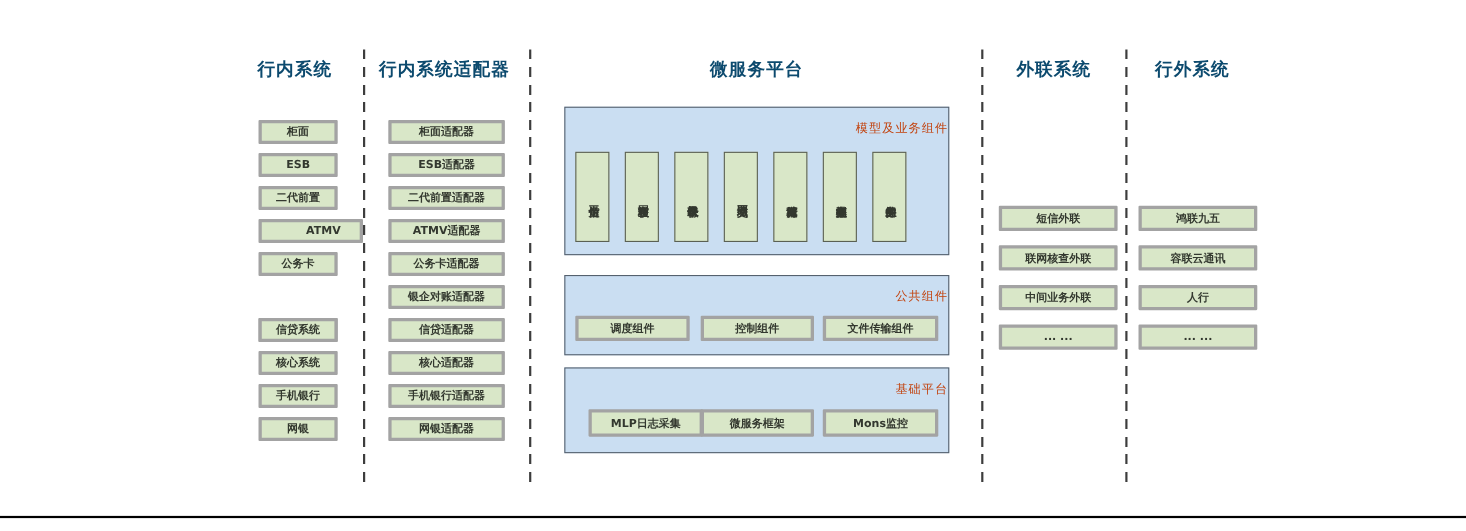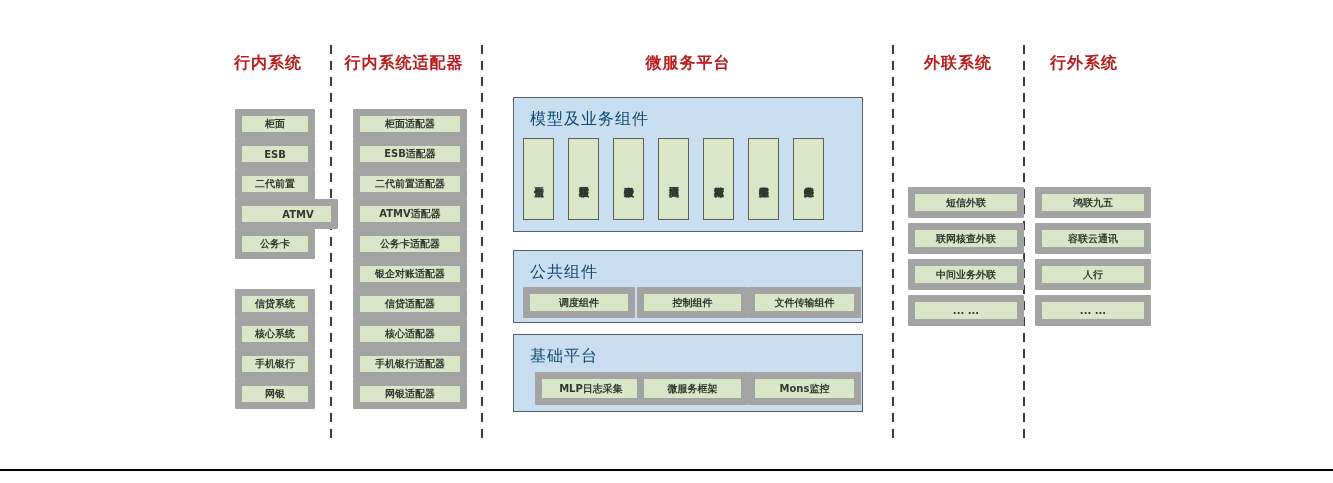--- a/index.html
+++ b/index.html
@@ -1,42 +1,42 @@
 <!DOCTYPE html>
 <html><head>
 <meta charset="utf-8">
 <style>
   html,body{margin:0;padding:0;background:#ffffff;}
   .canvas{
     position:relative;width:1333px;height:483px;background:#ffffff;
     font-family:"DejaVu Sans","Liberation Sans",sans-serif;overflow:hidden;
   }
   .col-title{
-    position:absolute;top:53px;font-size:16px;font-weight:bold;color:#b91c1c;
+    position:absolute;top:53px;font-size:16px;font-weight:bold;color:#0c4a6e;
     text-align:center;letter-spacing:1px;white-space:nowrap;
   }
   .vsep{
     position:absolute;top:45px;height:397px;width:2px;
     background:repeating-linear-gradient(to bottom,#3d3d3d 0 9px,transparent 9px 16px);
   }
   .node{
-    position:absolute;height:16px;background:#d9e7c8;border:7px solid #a3a3a3;
+    position:absolute;height:16px;background:#d9e7c8;border:3px solid #a3a3a3;
     display:flex;align-items:center;justify-content:center;
     font-size:10px;font-weight:bold;color:#33382f;border-radius:1px;white-space:nowrap;
   }
   .c1{left:235px;width:66px;}
   .c2{left:353px;width:100px;}
   .c4{left:908px;width:102px;height:17px;}
   .c5{left:1035px;width:102px;height:17px;}
   .group{
     position:absolute;left:513px;width:350px;background:#cadef2;border:1px solid #55616e;
     box-sizing:border-box;
   }
   .group-title{
-    margin:11px 0 0 16px;font-size:16px;color:#0c4a6e;letter-spacing:1px;
+    margin:11px 0 0 16px;font-size:11px;color:#c2410c;letter-spacing:1px;text-align:right;
   }
   .vnode{
     position:absolute;top:138px;width:29px;height:80px;background:#d9e7c8;border:1px solid #5a6054;
     display:flex;align-items:center;justify-content:center;
     writing-mode:vertical-rl;text-orientation:upright;
     font-size:10px;font-weight:bold;color:#33382f;white-space:nowrap;
   }
   .bnode{position:absolute;top:287px;height:17px;text-align:center;}
   .cnode{position:absolute;top:372px;height:19px;}
   .bottom-rule{position:absolute;left:0;top:469px;width:1333px;height:2px;background:#000000;}

